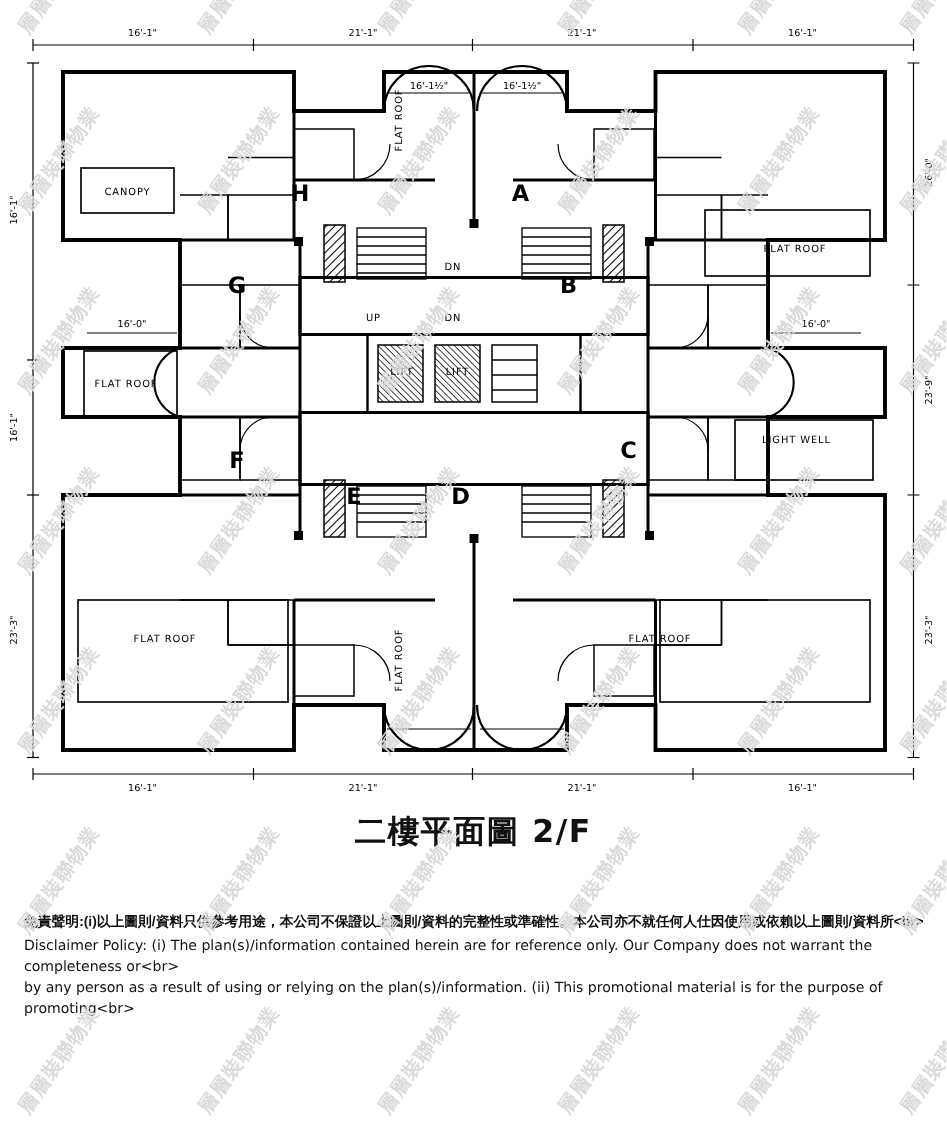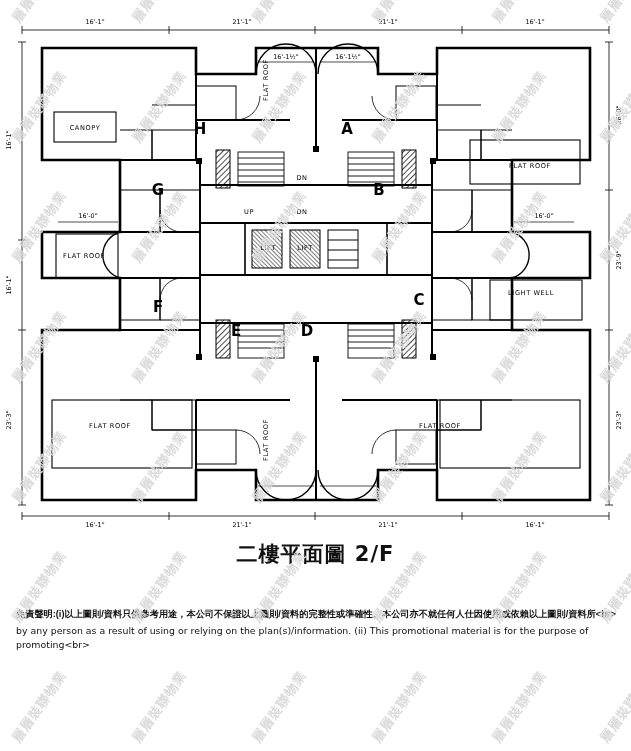--- a/index.html
+++ b/index.html
@@ -404,18 +404,19 @@
     <div class="wm" style="left:368px;top:736px;">層層裝聯物業</div>
     <div class="wm" style="left:488px;top:736px;">層層裝聯物業</div>
     <div class="wm" style="left:596px;top:736px;">層層裝聯物業</div>
   </div>
 
   <div id="disclaimer">
     <div class="dz-cn">
       <span class="dz-line">免責聲明:(i)以上圖則/資料只供參考用途，本公司不保證以上圖則/資料的完整性或準確性。本公司亦不就任何人仕因使用或依賴以上圖則/資料所&lt;br&gt;</span>
     </div>
     <div class="dz-en">
+      <span class="dz-line">Disclaimer Policy: (i) The plan(s)/information contained herein are for reference only. Our Company does not warrant the completeness or&lt;br&gt;</span>
       <span class="dz-line">by any person as a result of using or relying on the plan(s)/information. (ii) This promotional material is for the purpose of promoting&lt;br&gt;</span>
 
     </div>
   </div>
 
 </div>
 
 </body></html>

